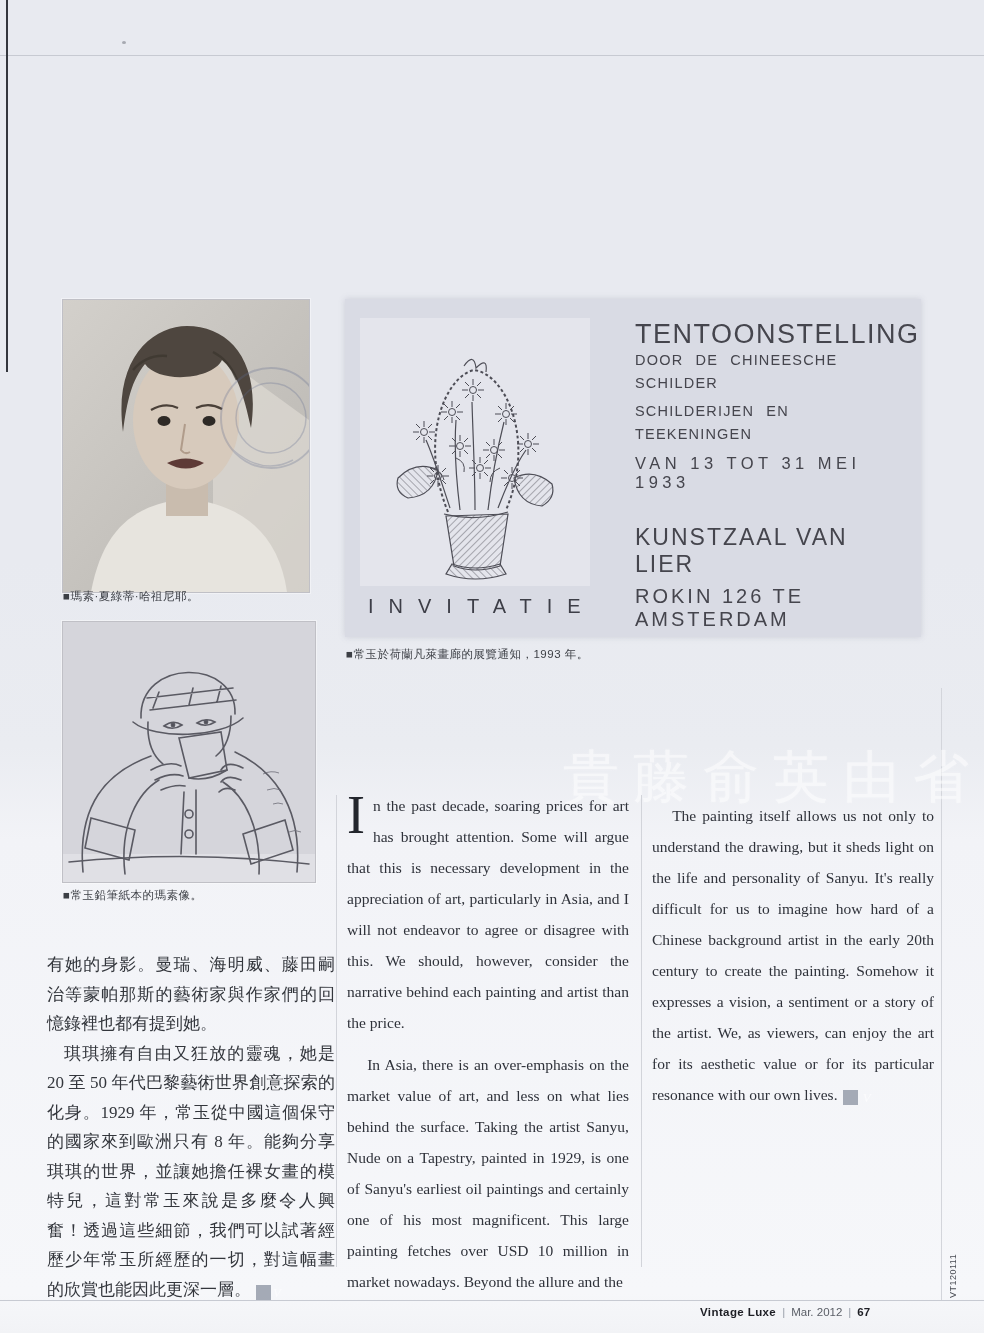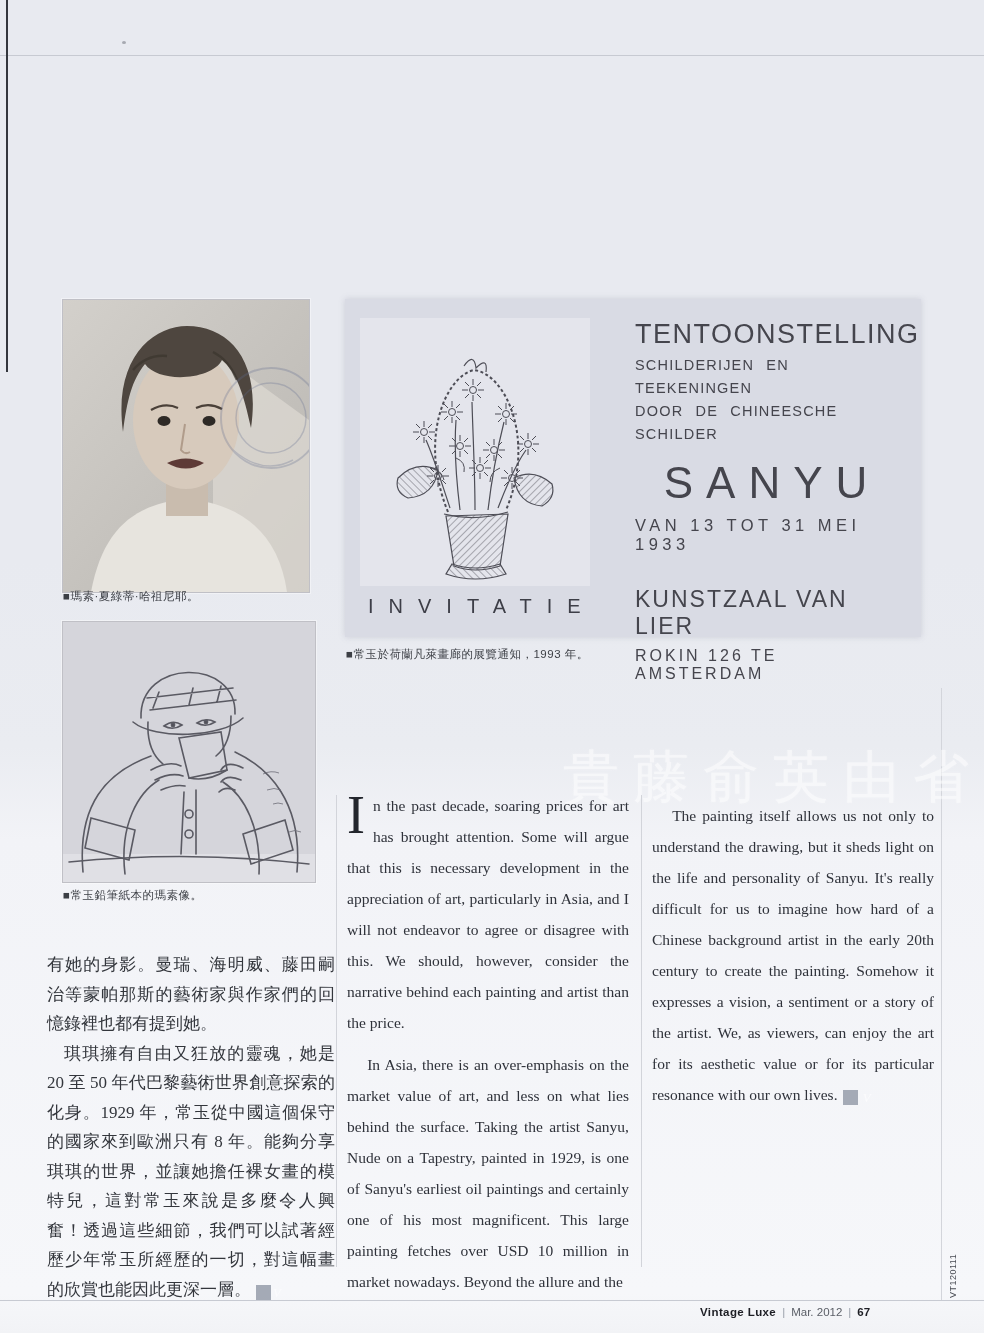--- a/index.html
+++ b/index.html
@@ -15,21 +15,21 @@
   .caption{font-family:"Liberation Sans","DejaVu Sans",sans-serif;font-size:11.5px;color:#3c3f45;letter-spacing:.5px;}
   
   .card{background:#d9dbe4;box-shadow:0 0 6px rgba(120,125,145,.25);}
   .etchbox{background:#e4e5ec;box-shadow:inset 0 0 14px rgba(150,152,168,.45);}
   .cardtext{font-family:"Liberation Sans","DejaVu Sans",sans-serif;color:#45454d;}
   .inv-title{font-size:27px;font-weight:500;letter-spacing:1.5px;line-height:30px;}
   .inv-sub{font-size:14.5px;font-weight:500;letter-spacing:1.2px;word-spacing:7px;line-height:23px;}
   .inv-artist{font-size:44px;font-weight:400;letter-spacing:13px;line-height:50px;margin-top:12px;text-align:center;}
   .inv-dates{font-size:16.5px;font-weight:500;letter-spacing:4.5px;margin-top:8px;}
   .inv-venue{font-size:23px;font-weight:500;letter-spacing:2px;margin-top:32px;}
-  .inv-address{font-size:16px;font-weight:500;letter-spacing:3px;margin-top:7px;}
+  .inv-address{font-size:20px;font-weight:500;letter-spacing:3px;margin-top:7px;}
   .inv-label{font-family:"Liberation Sans","DejaVu Sans",sans-serif;font-size:20px;color:#3d3e47;letter-spacing:15px;}
   
   .col{position:absolute;text-align:justify;}
   .cn p{margin:0;font-size:17px;line-height:29.5px;color:#33363c;}
   .cn p.indent{text-indent:1em;}
   .en p{margin:0;font-size:15.5px;line-height:31px;color:#2f323a;}
   .en p.indent{text-indent:1.3em;}
   .en p + p{margin-top:11px;}
   .dropcap{float:left;font-size:54px;line-height:42px;padding:4px 8px 0 0;color:#23262d;}
   .endmark{display:inline-block;width:15px;height:15px;background:#a4aab6;color:#fbfbfd;
@@ -162,23 +162,22 @@
         <use href="#daisy" transform="translate(100,128)"></use>
         <use href="#daisy" transform="translate(134,132)"></use>
         <use href="#daisy" transform="translate(78,158)"></use>
         <use href="#daisy" transform="translate(152,160)"></use>
         <use href="#daisy" transform="translate(120,150)"></use>
       </svg>
     </div>
     <div class="abs inv-label" style="left:23px;top:296px;">INVITATIE</div>
     <div class="abs cardtext" style="left:290px;top:20px;width:274px;">
       <div class="inv-title">TENTOONSTELLING</div>
+      <div class="inv-sub">DOOR DE CHINEESCHE SCHILDER</div>
       <div class="inv-sub" style="margin-top:5px;">SCHILDERIJEN EN TEEKENINGEN</div>
-      <div class="inv-sub">DOOR DE CHINEESCHE SCHILDER</div>
-      <div class="inv-artist">SANYU</div>
       <div class="inv-dates">VAN 13 TOT 31 MEI 1933</div>
       <div class="inv-venue">KUNSTZAAL VAN LIER</div>
       <div class="inv-address">ROKIN 126 TE AMSTERDAM</div>
     </div>
   </div>
   <div class="abs caption" style="left:346px;top:647px;">■常玉於荷蘭凡萊畫廊的展覽通知，1993 年。</div>
 
   <div class="abs hairline" style="left:336px;top:795px;width:1px;height:472px;background:#d2d4da;"></div>
   <div class="abs hairline" style="left:641px;top:795px;width:1px;height:472px;background:#d2d4da;"></div>
 

